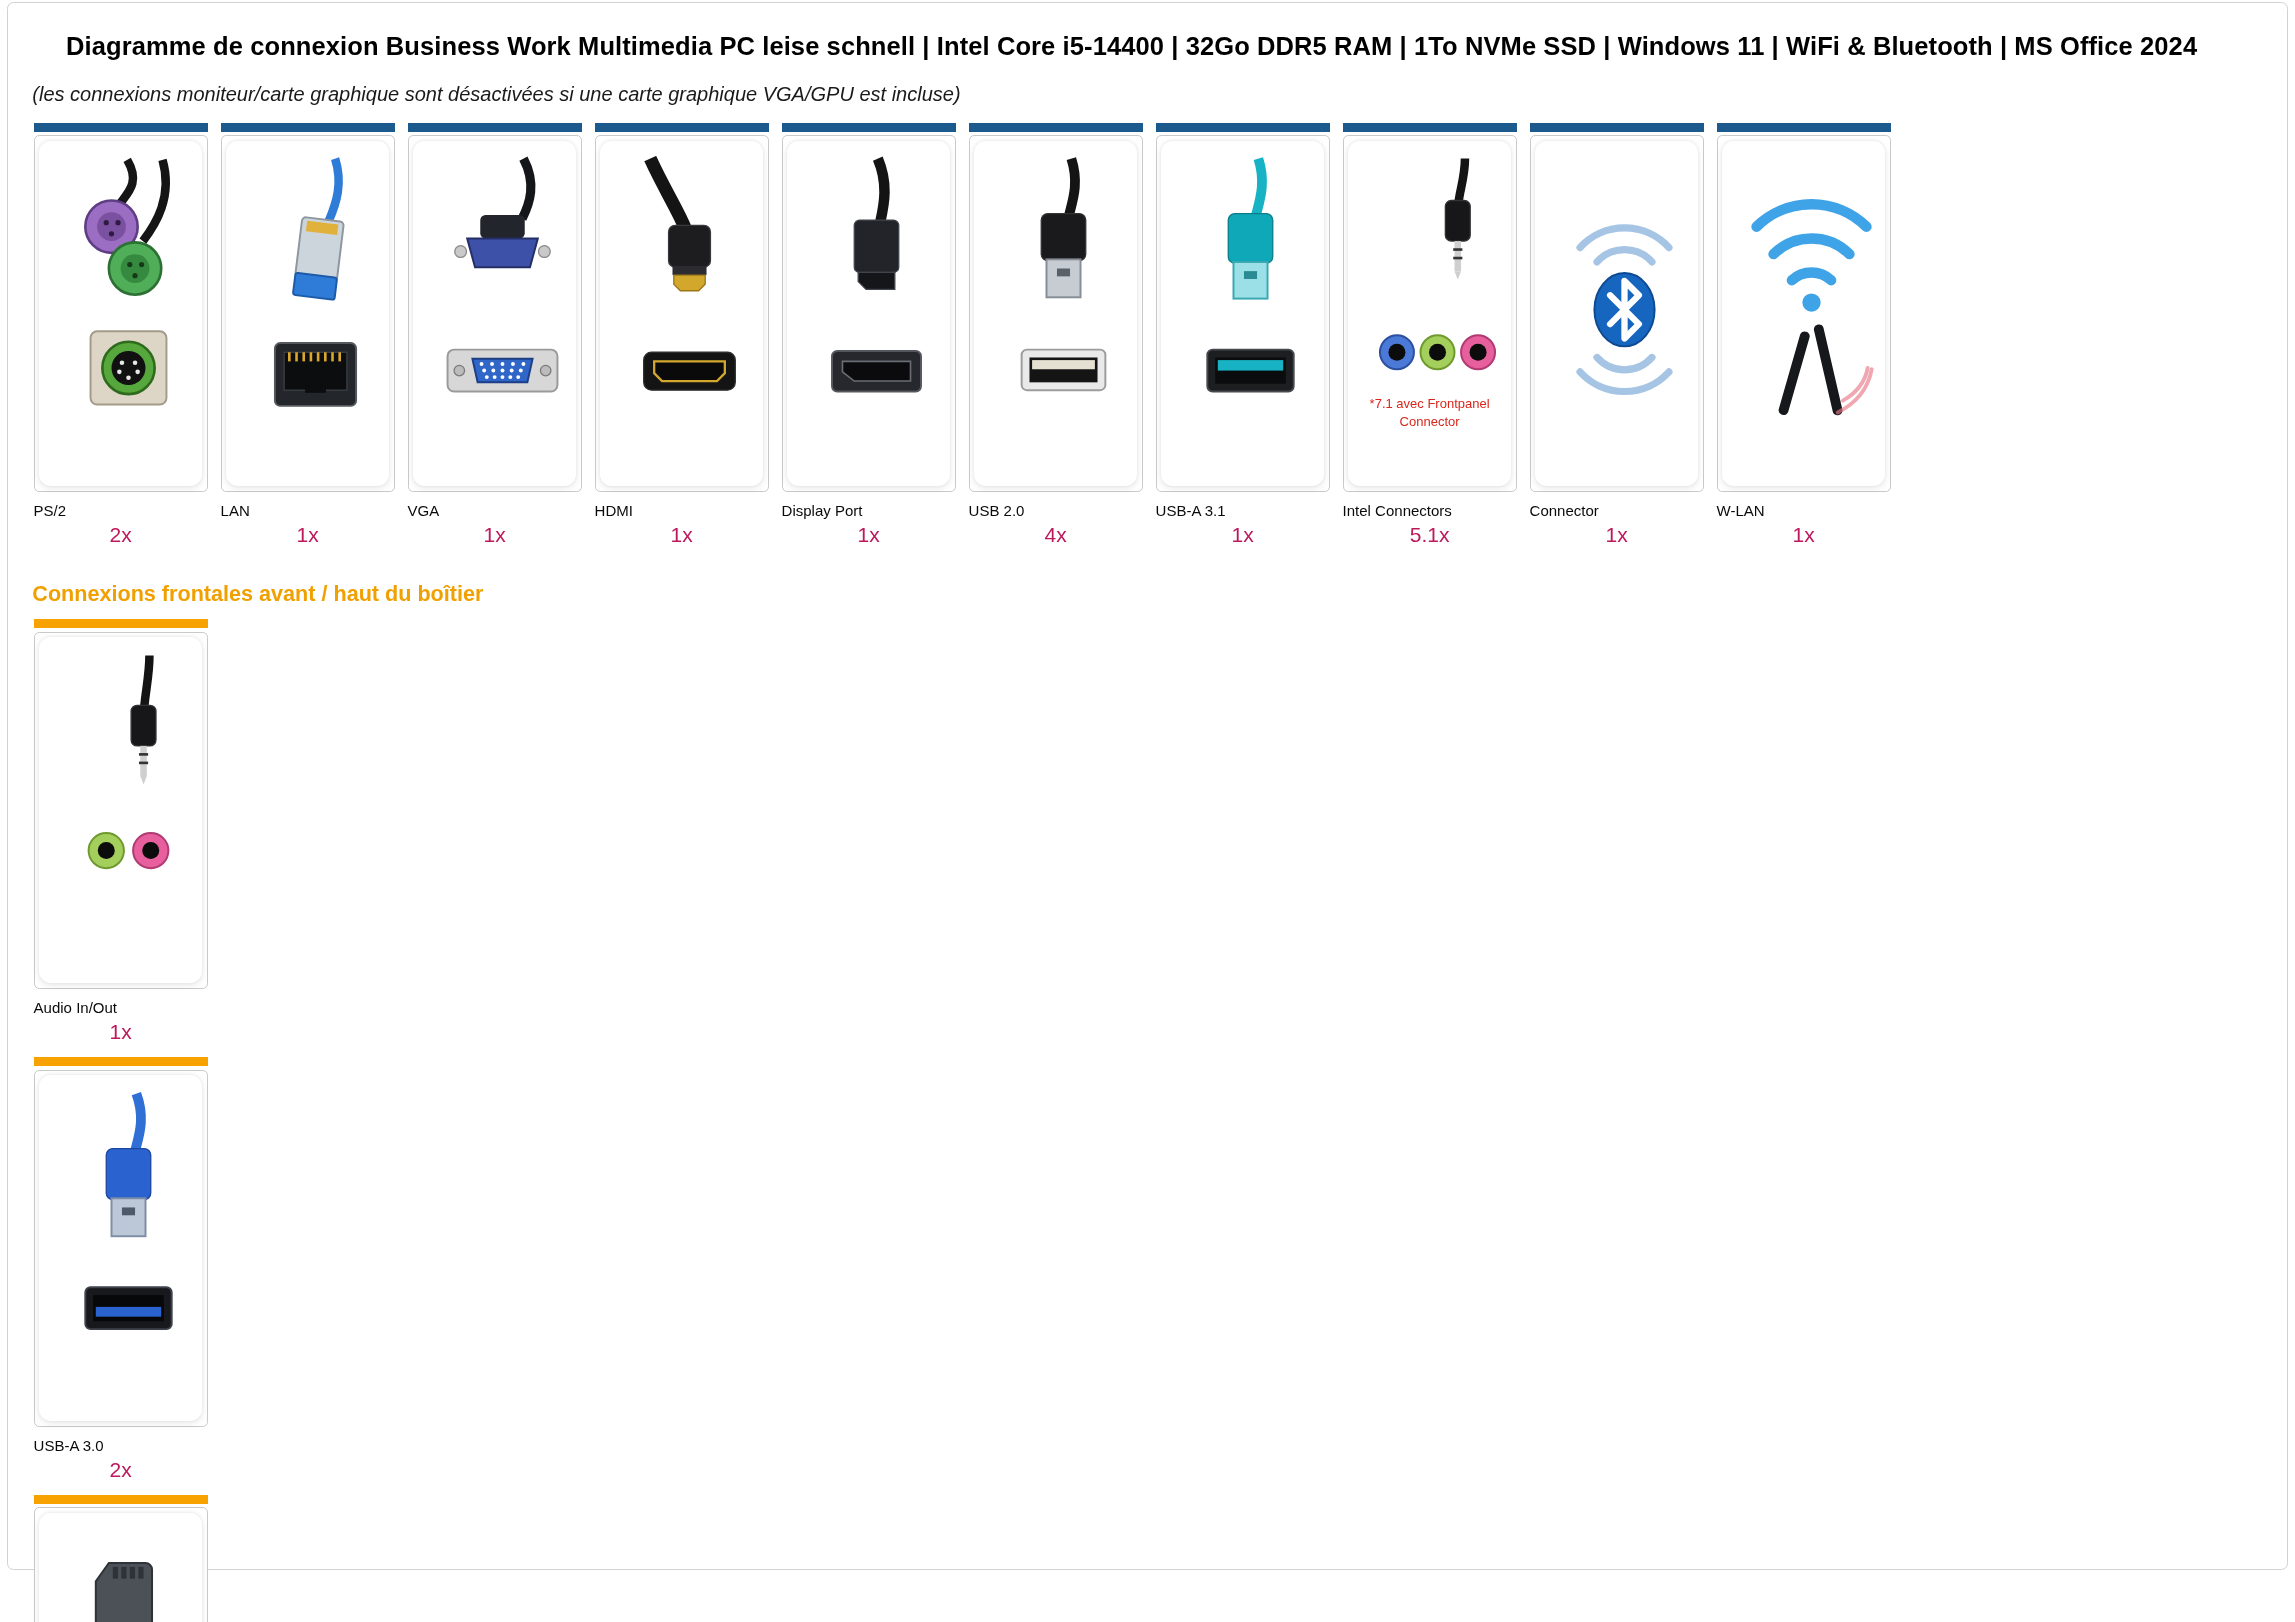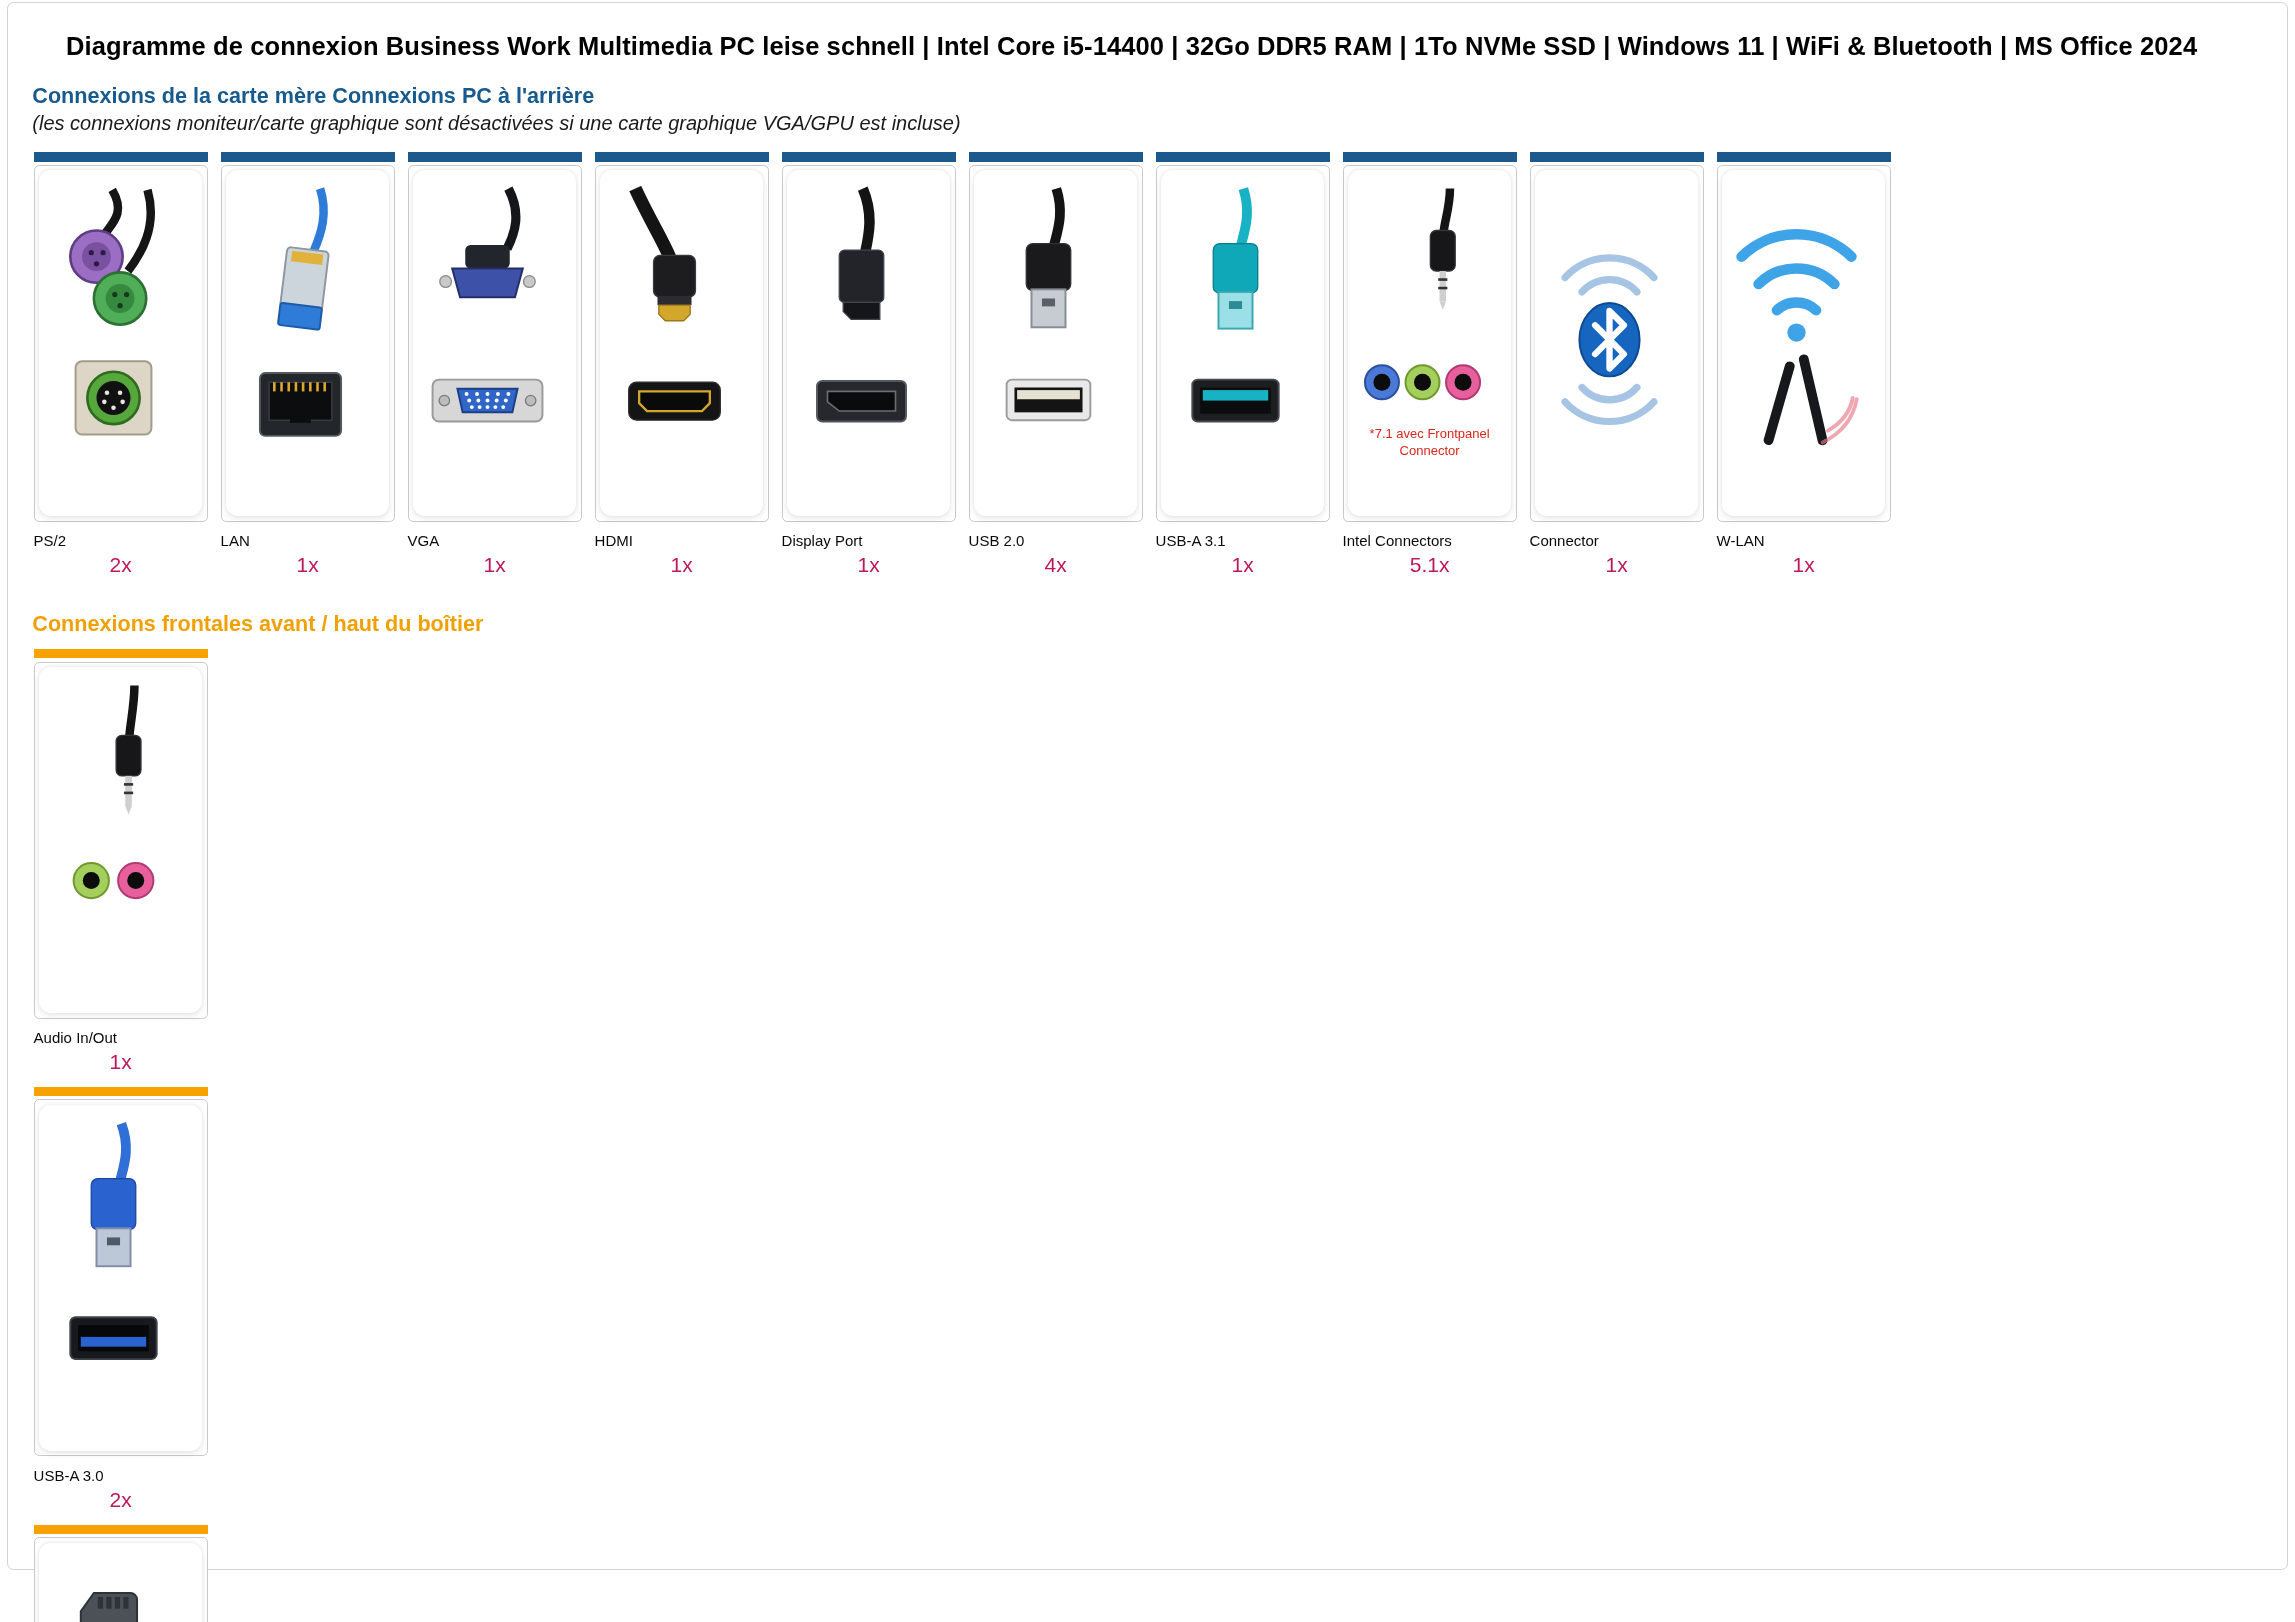--- a/index.html
+++ b/index.html
@@ -24,21 +24,21 @@
   .section-heading.front { color: var(--front-heading, #f7a200); margin-top: 34px; }
   .section-sub { font-size: 20px; font-style: italic; color: #1a1a1a; margin: 0 0 17px 5.2px; }
   .cards-row { display: flex; gap: 13px; margin-left: 6.5px; }
   .card { width: 174px; display: flex; flex-direction: column; }
   .bar { height: 9.2px; width: 100%; margin-bottom: 3.3px; }
   .rear-bar { background: var(--rear-accent, #1c5a8d); }
   .front-bar { background: var(--front-accent, #f7a200); }
   .body {
     position: relative; height: 357px; width: 100%;
     border: 0.7px solid #c9c9c9; border-radius: 5.2px; background: #fff;
-    display: flex; align-items: center; justify-content: flex-start;
+    display: flex; align-items: center; justify-content: flex-end;
   }
   .photo-frame {
     position: absolute; inset: 4.6px; border-radius: 11.8px; background: #fff;
     box-shadow: 0 2px 7.9px rgba(0,0,0,0.10), 0 -0.7px 3.3px rgba(0,0,0,0.05);
   }
   .icon { position: relative; z-index: 1; line-height: 0; }
   .plabel { font-size: 15px; margin-top: 10.5px; color: #0a0a0a; }
   .pcount { font-size: 21px; text-align: center; margin-top: 3.9px; color: #be185d; }
   .note {
     position: absolute; z-index: 2; left: 0; right: 0; top: 259px;
@@ -46,21 +46,20 @@
     color: var(--note-red, #d9261c); font-size: 13px; line-height: 1.35;
   }
 </style>
 </head>
 <body>
 
 <div class="frame">
 
   <div class="page-title">Diagramme de connexion Business Work Multimedia PC leise schnell | Intel Core i5-14400 | 32Go DDR5 RAM | 1To NVMe SSD | Windows 11 | WiFi &amp; Bluetooth | MS Office 2024</div>
 
-  <div class="section-heading rear">Connexions de la carte mère Connexions PC à l'arrière</div>
   <div class="section-sub">(les connexions moniteur/carte graphique sont désactivées si une carte graphique VGA/GPU est incluse)</div>
 
   <div class="cards-row">
 
     <div class="card">
       <div class="bar rear-bar"></div>
       <div class="body">
         <div class="photo-frame"></div>
         <span class="icon">
           <svg viewBox="0 0 240 480" width="157" height="314">

